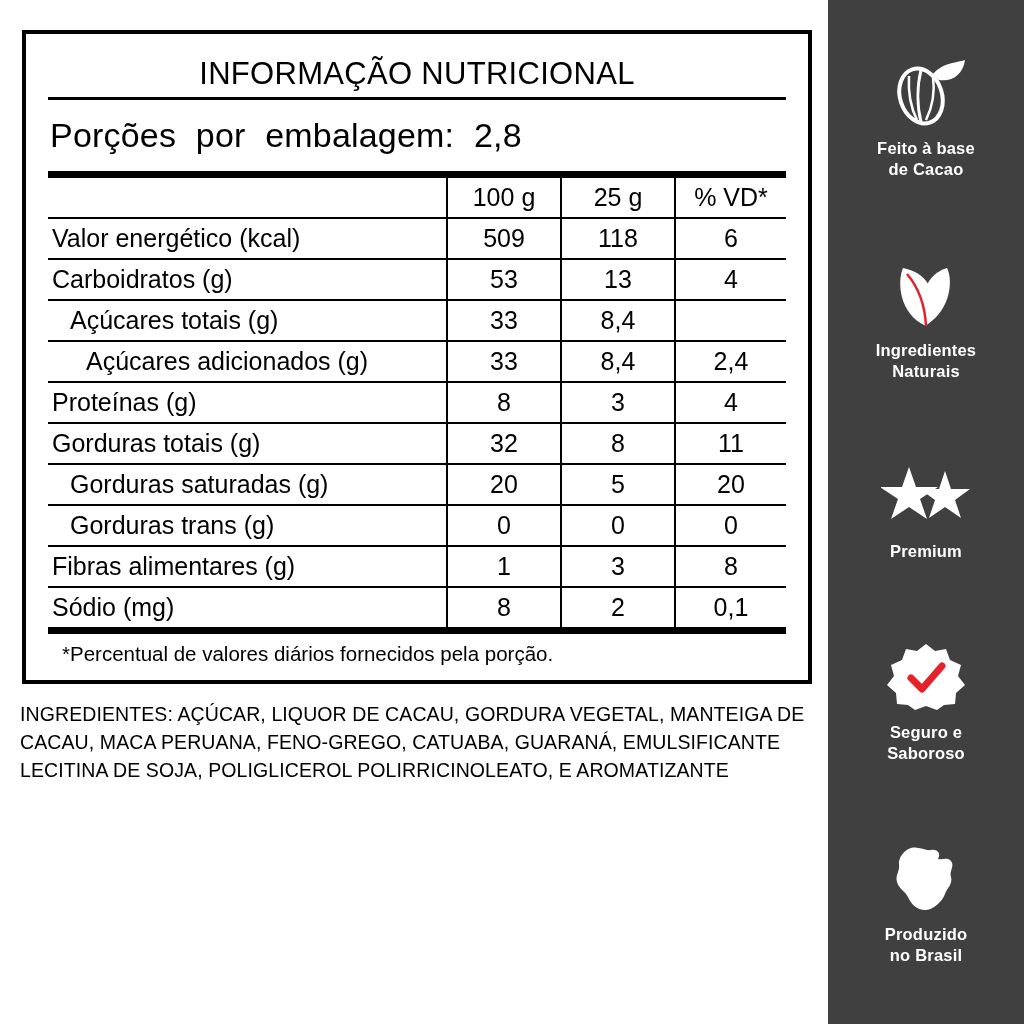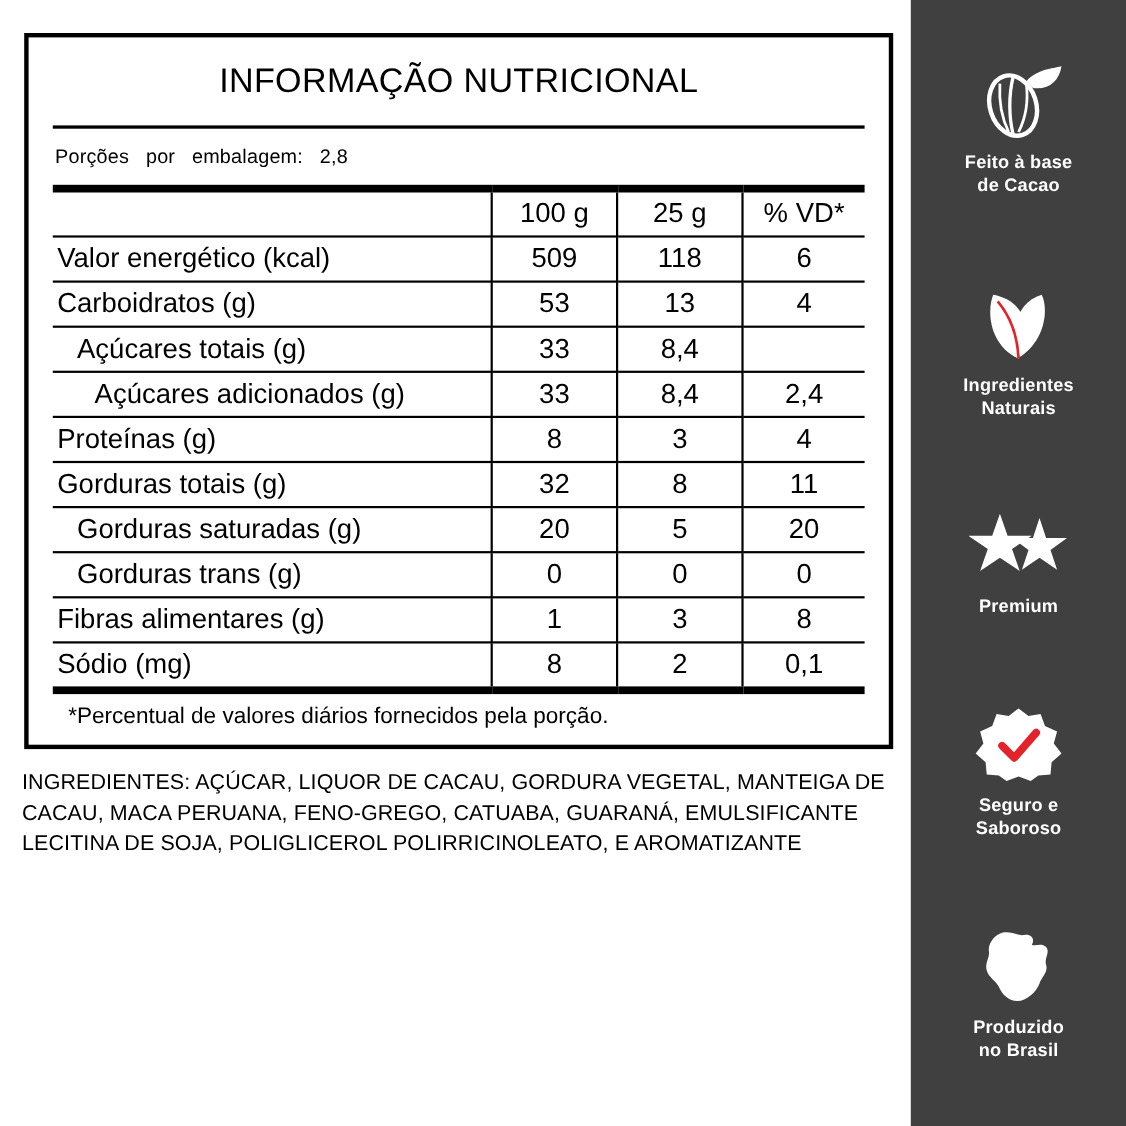--- a/index.html
+++ b/index.html
@@ -36,31 +36,31 @@
     box-sizing: border-box;
     width: 790px;
     margin: 18px 0 0 8px;
     padding: 16px 22px 10px 22px;
   }
 
   .nutri-title {
     text-align: center;
     font-size: 31px;
     letter-spacing: 0.3px;
-    padding: 6px 0 22px 0;
+    padding: 6px 0 5px 0;
     font-weight: 400;
   }
 
   .rule-thin {
     border-bottom: 3px solid #000;
     margin: 0 0 8px 0;
   }
 
   .portions {
-    font-size: 18px;
+    font-size: 34px;
     line-height: 1.25;
     padding: 6px 0 14px 2px;
   }
   .portions .pl1 {
     display: block;
     letter-spacing: 0.2px;
     word-spacing: 10px;
   }
   .portions .pl2 {
     display: block;

